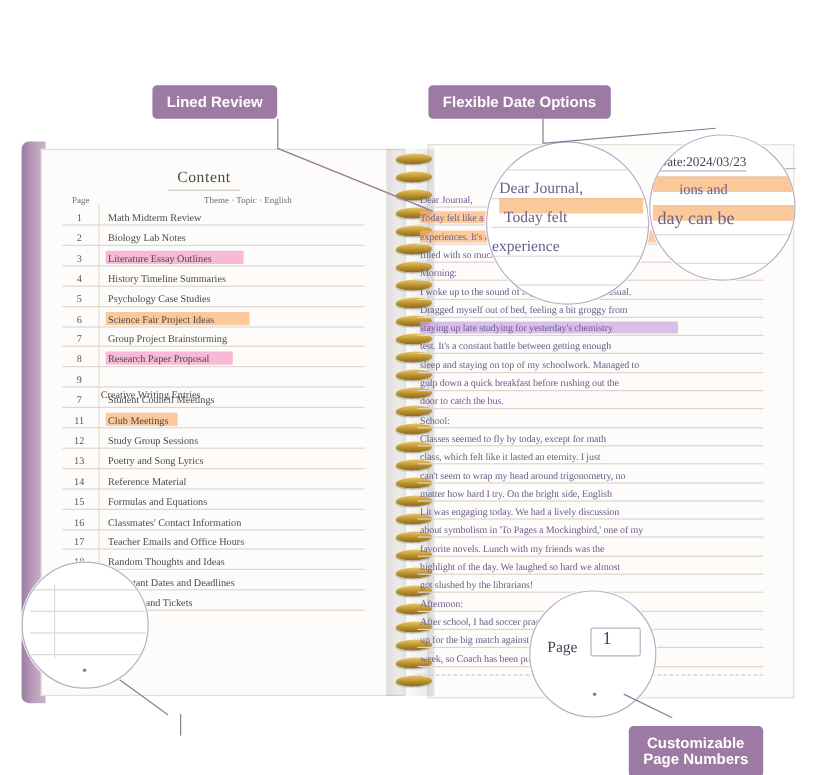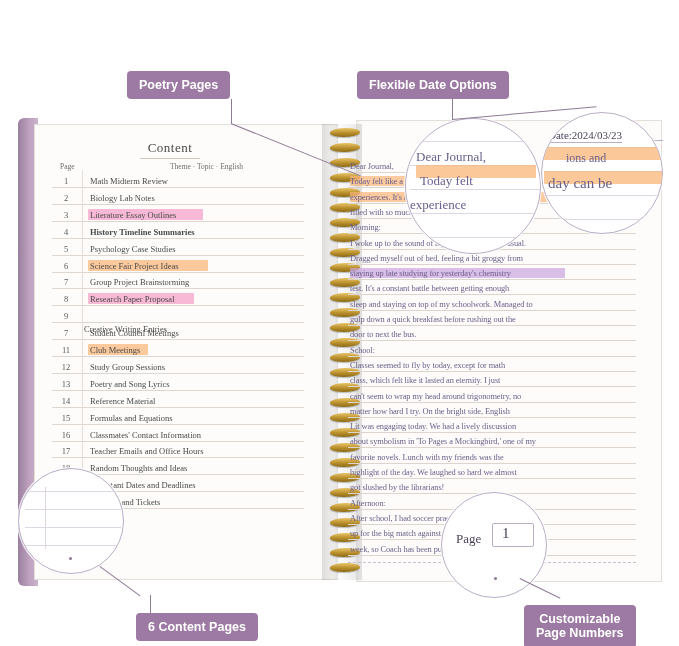--- a/index.html
+++ b/index.html
@@ -281,21 +281,21 @@
       <div class="row-txt" style="left: 90px; top: 176px;">Math Midterm Review</div>
       <div style="position: absolute; left: 52px; top: 203.9px; width: 252px; height: 1px; background: rgb(222, 214, 207);"></div>
       <div class="row-num" style="left: 56px; top: 192.9px;">2</div>
       <div class="row-txt" style="left: 90px; top: 192.9px;">Biology Lab Notes</div>
       <div style="position: absolute; left: 52px; top: 220.8px; width: 252px; height: 1px; background: rgb(222, 214, 207);"></div>
       <div class="hl" style="left: 88px; top: 208.8px; width: 115px; background: rgb(244, 160, 200);"></div>
       <div class="row-num" style="left: 56px; top: 209.8px;">3</div>
       <div class="row-txt" style="left: 90px; top: 209.8px;">Literature Essay Outlines</div>
       <div style="position: absolute; left: 52px; top: 237.7px; width: 252px; height: 1px; background: rgb(222, 214, 207);"></div>
       <div class="row-num" style="left: 56px; top: 226.7px;">4</div>
-      <div class="row-txt" style="left: 90px; top: 226.7px; font-weight: bold;">History Timeline Summaries</div>
+      <div class="row-txt" style="left: 90px; top: 226.7px;">History Timeline Summaries</div>
       <div style="position: absolute; left: 52px; top: 254.6px; width: 252px; height: 1px; background: rgb(222, 214, 207);"></div>
       <div class="row-num" style="left: 56px; top: 243.6px;">5</div>
       <div class="row-txt" style="left: 90px; top: 243.6px;">Psychology Case Studies</div>
       <div style="position: absolute; left: 52px; top: 271.5px; width: 252px; height: 1px; background: rgb(222, 214, 207);"></div>
       <div class="hl" style="left: 88px; top: 259.5px; width: 119.6px; background: rgb(249, 181, 119);"></div>
       <div class="row-num" style="left: 56px; top: 260.5px;">6</div>
       <div class="row-txt" style="left: 90px; top: 260.5px;">Science Fair Project Ideas</div>
       <div style="position: absolute; left: 52px; top: 288.4px; width: 252px; height: 1px; background: rgb(222, 214, 207);"></div>
       <div class="row-num" style="left: 56px; top: 277.4px;">7</div>
       <div class="row-txt" style="left: 90px; top: 277.4px;">Group Project Brainstorming</div>
@@ -362,21 +362,21 @@
       <div class="j-rule" style="top: 279.1px;"></div>
       <div class="j-hl" style="left: 350px; top: 268.1px; width: 215px; background: rgb(201, 164, 224);"></div>
       <div class="j-line" style="top: 269.1px;">staying up late studying for yesterday's chemistry</div>
       <div class="j-rule" style="top: 294.4px;"></div>
       <div class="j-line" style="top: 284.4px;">test. It's a constant battle between getting enough</div>
       <div class="j-rule" style="top: 309.7px;"></div>
       <div class="j-line" style="top: 299.7px;">sleep and staying on top of my schoolwork. Managed to</div>
       <div class="j-rule" style="top: 325px;"></div>
       <div class="j-line" style="top: 315px;">gulp down a quick breakfast before rushing out the</div>
       <div class="j-rule" style="top: 340.3px;"></div>
-      <div class="j-line" style="top: 330.3px;">door to next the bus.</div>
+      <div class="j-line" style="top: 330.3px;">door to catch the bus.</div>
       <div class="j-rule" style="top: 355.6px;"></div>
       <div class="j-line" style="top: 345.6px;">School:</div>
       <div class="j-rule" style="top: 370.9px;"></div>
       <div class="j-line" style="top: 360.9px;">Classes seemed to fly by today, except for math</div>
       <div class="j-rule" style="top: 386.2px;"></div>
       <div class="j-line" style="top: 376.2px;">class, which felt like it lasted an eternity. I just</div>
       <div class="j-rule" style="top: 401.5px;"></div>
       <div class="j-line" style="top: 391.5px;">can't seem to wrap my head around trigonometry, no</div>
       <div class="j-rule" style="top: 416.8px;"></div>
       <div class="j-line" style="top: 406.8px;">matter how hard I try. On the bright side, English</div>
@@ -441,23 +441,22 @@
     <div class="dot" style="left:50px; top:88px;"></div>
   </div>
 
   <div class="mag mag-pagenum">
     <div class="mag-line" style="left:14px; top:38px; font-size:13px; color:#4a4258;">Page</div>
     <div class="mag-line" style="left:60px; top:32px; font-size:15px; color:#4a4258;">1</div>
     <div style="position:absolute; left:50px; top:30px; width:42px; height:24px; border:1px solid #b9aec6; border-radius:2px;"></div>
     <div class="dot" style="left:52px; top:84px;"></div>
   </div>
 
-  <div class="callout" style="left:127px; top:71px;">Poetry Pages</div>
+  <div class="callout" style="left:127px; top:71px;">Lined Review</div>
   <div class="callout" style="left:357px; top:71px;">Flexible Date Options</div>
-  <div class="callout" style="left:136px; top:613px;">6 Content Pages</div>
   <div class="callout" style="left:524px; top:605px;">Customizable
 Page Numbers</div>
 
   <div class="vleader" style="left:231px; top:99px; height:24px;"></div>
   <div class="leader" style="left:231px; top:123px; width:140px; transform: rotate(22deg);"></div>
   <div class="vleader" style="left:452px; top:99px; height:20px;"></div>
   <div class="leader" style="left:452px; top:119px; width:145px; transform: rotate(-5deg);"></div>
   <div class="leader" style="left:100px; top:566px; width:50px; transform: rotate(36deg);"></div>
   <div class="vleader" style="left:150px; top:595px; height:18px;"></div>
   <div class="leader" style="left:520px; top:578px; width:45px; transform: rotate(26deg);"></div>

